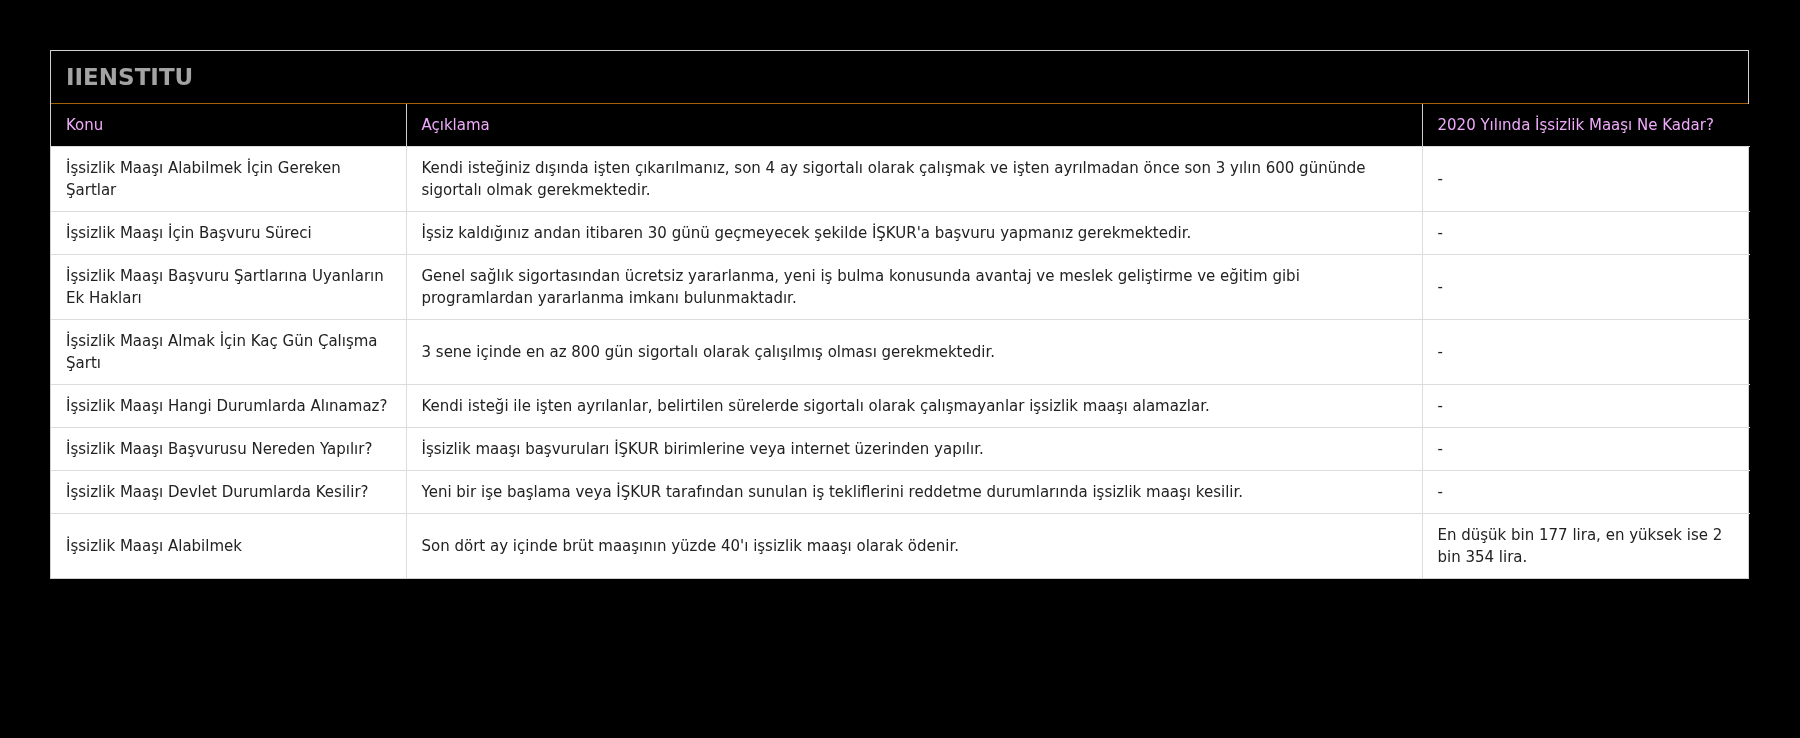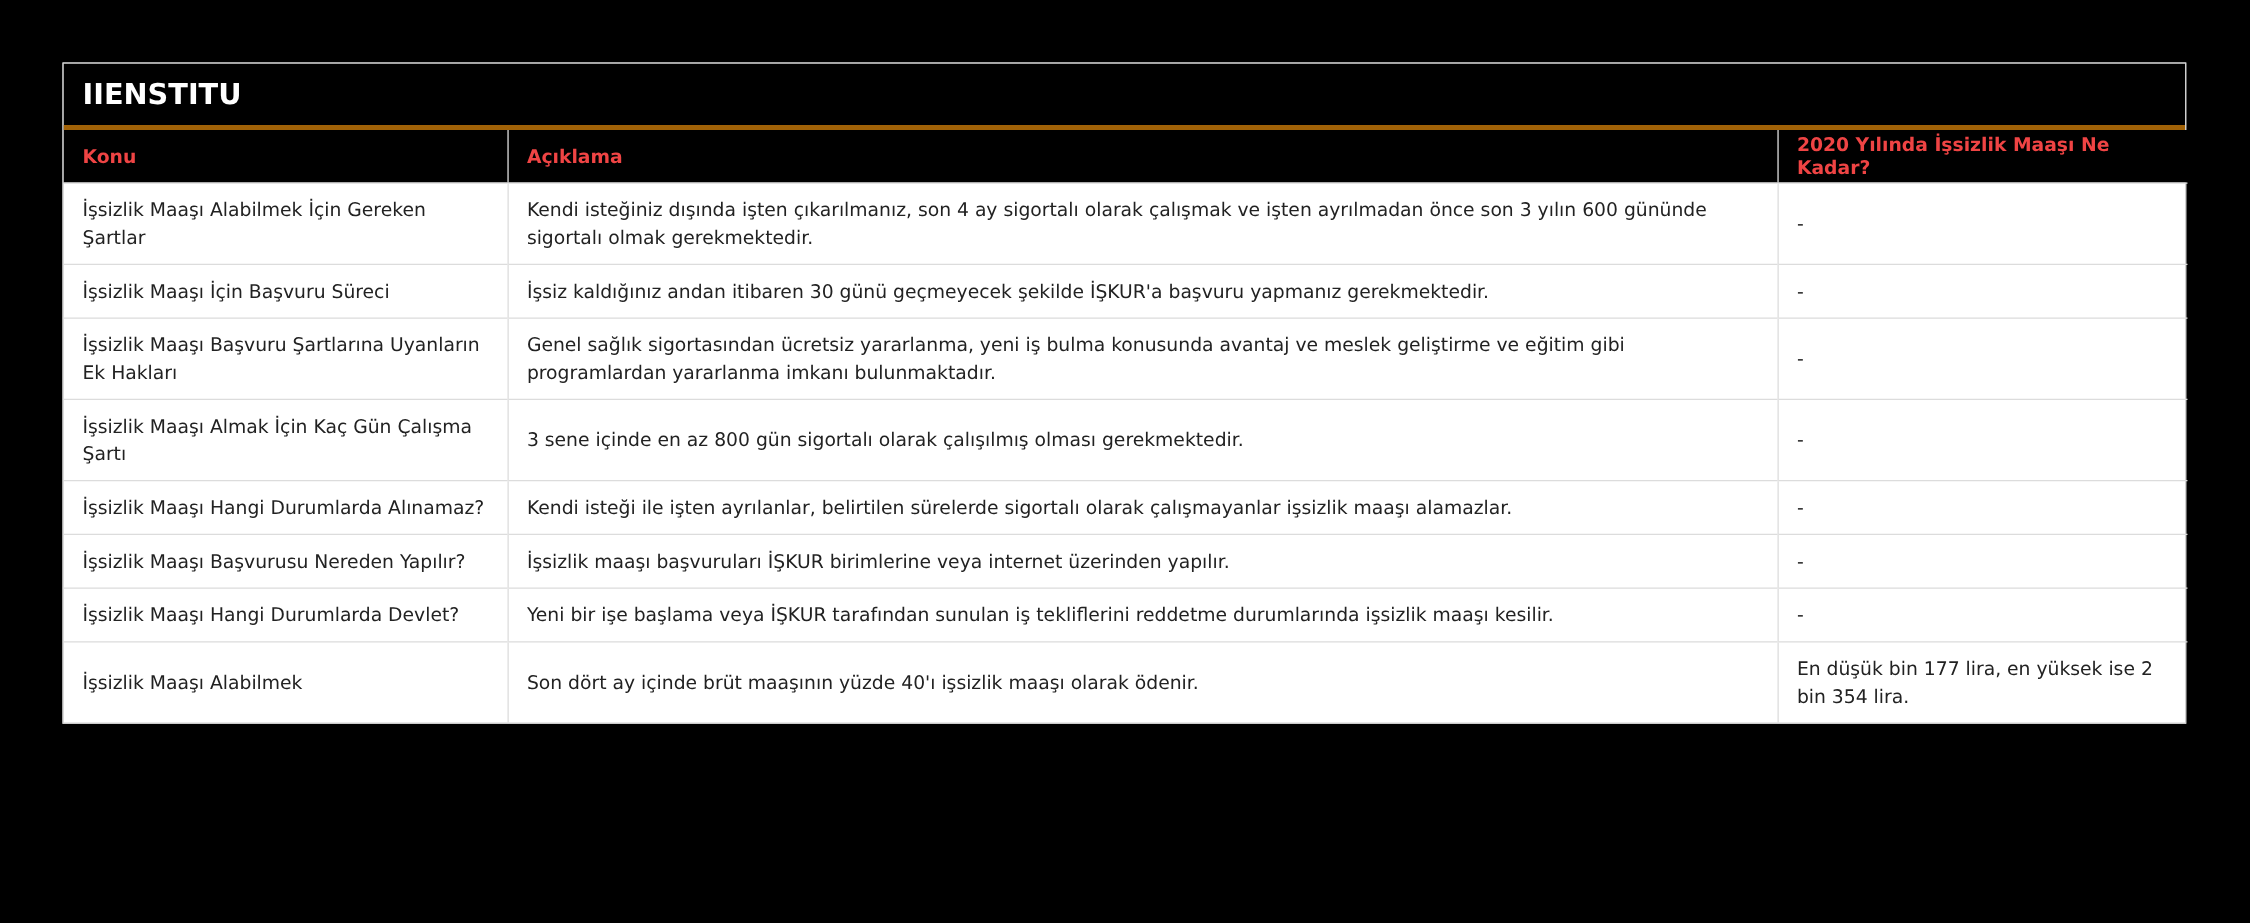--- a/index.html
+++ b/index.html
@@ -6,27 +6,27 @@
   body {
     width: 1800px; height: 738px; background: #000;
     font-family: "DejaVu Sans", "Liberation Sans", sans-serif;
     position: relative; overflow: hidden;
   }
   .table-wrap {
     position: absolute; left: 50px; top: 50px; width: 1699px;
     border: 1px solid #d0d0d0; box-sizing: border-box; background: #fff;
   }
   .title-bar {
-    background: #000; color: #ffffff; height: 53px; box-sizing: border-box;
+    background: #000; color: #a3a3a3; height: 53px; box-sizing: border-box;
     padding: 0 0 0 15px; display: flex; align-items: center;
-    font-weight: bold; font-size: 23px; border-bottom: 4px solid #a16207; text-align: center;
+    font-weight: bold; font-size: 23px; border-bottom: 1px solid #a16207; text-align: center;
   }
   table { border-collapse: collapse; width: 100%; table-layout: fixed; }
   th {
-    background: #000; color: #ef4444; font-weight: bold; font-size: 15px;
+    background: #000; color: #f0abfc; font-weight: normal; font-size: 15px;
     text-align: left; height: 42px; padding: 0 15px; box-sizing: border-box;
     border-left: 1px solid #d0d0d0;
   }
   th:first-child { border-left: none; }
   td {
     color: #222; font-size: 15px; line-height: 22px; padding: 10px 15px;
     border-left: 1px solid #dcdcdc; border-top: 1px solid #dcdcdc;
     vertical-align: middle; box-sizing: border-box;
   }
   td:first-child { border-left: none; }
@@ -79,21 +79,21 @@
         <td>İşsizlik Maaşı Hangi Durumlarda Alınamaz?</td>
         <td>Kendi isteği ile işten ayrılanlar, belirtilen sürelerde sigortalı olarak çalışmayanlar işsizlik maaşı alamazlar.</td>
         <td>-</td>
       </tr>
       <tr class="r-short">
         <td>İşsizlik Maaşı Başvurusu Nereden Yapılır?</td>
         <td>İşsizlik maaşı başvuruları İŞKUR birimlerine veya internet üzerinden yapılır.</td>
         <td>-</td>
       </tr>
       <tr class="r-short">
-        <td>İşsizlik Maaşı Hangi Durumlarda Devlet?</td>
+        <td>İşsizlik Maaşı Devlet Durumlarda Kesilir?</td>
         <td>Yeni bir işe başlama veya İŞKUR tarafından sunulan iş tekliflerini reddetme durumlarında işsizlik maaşı kesilir.</td>
         <td>-</td>
       </tr>
       <tr class="r-tall">
         <td>İşsizlik Maaşı Alabilmek</td>
         <td>Son dört ay içinde brüt maaşının yüzde 40'ı işsizlik maaşı olarak ödenir.</td>
         <td>En düşük bin 177 lira, en yüksek ise 2 bin 354 lira.</td>
       </tr>
     </tbody>
   </table>

